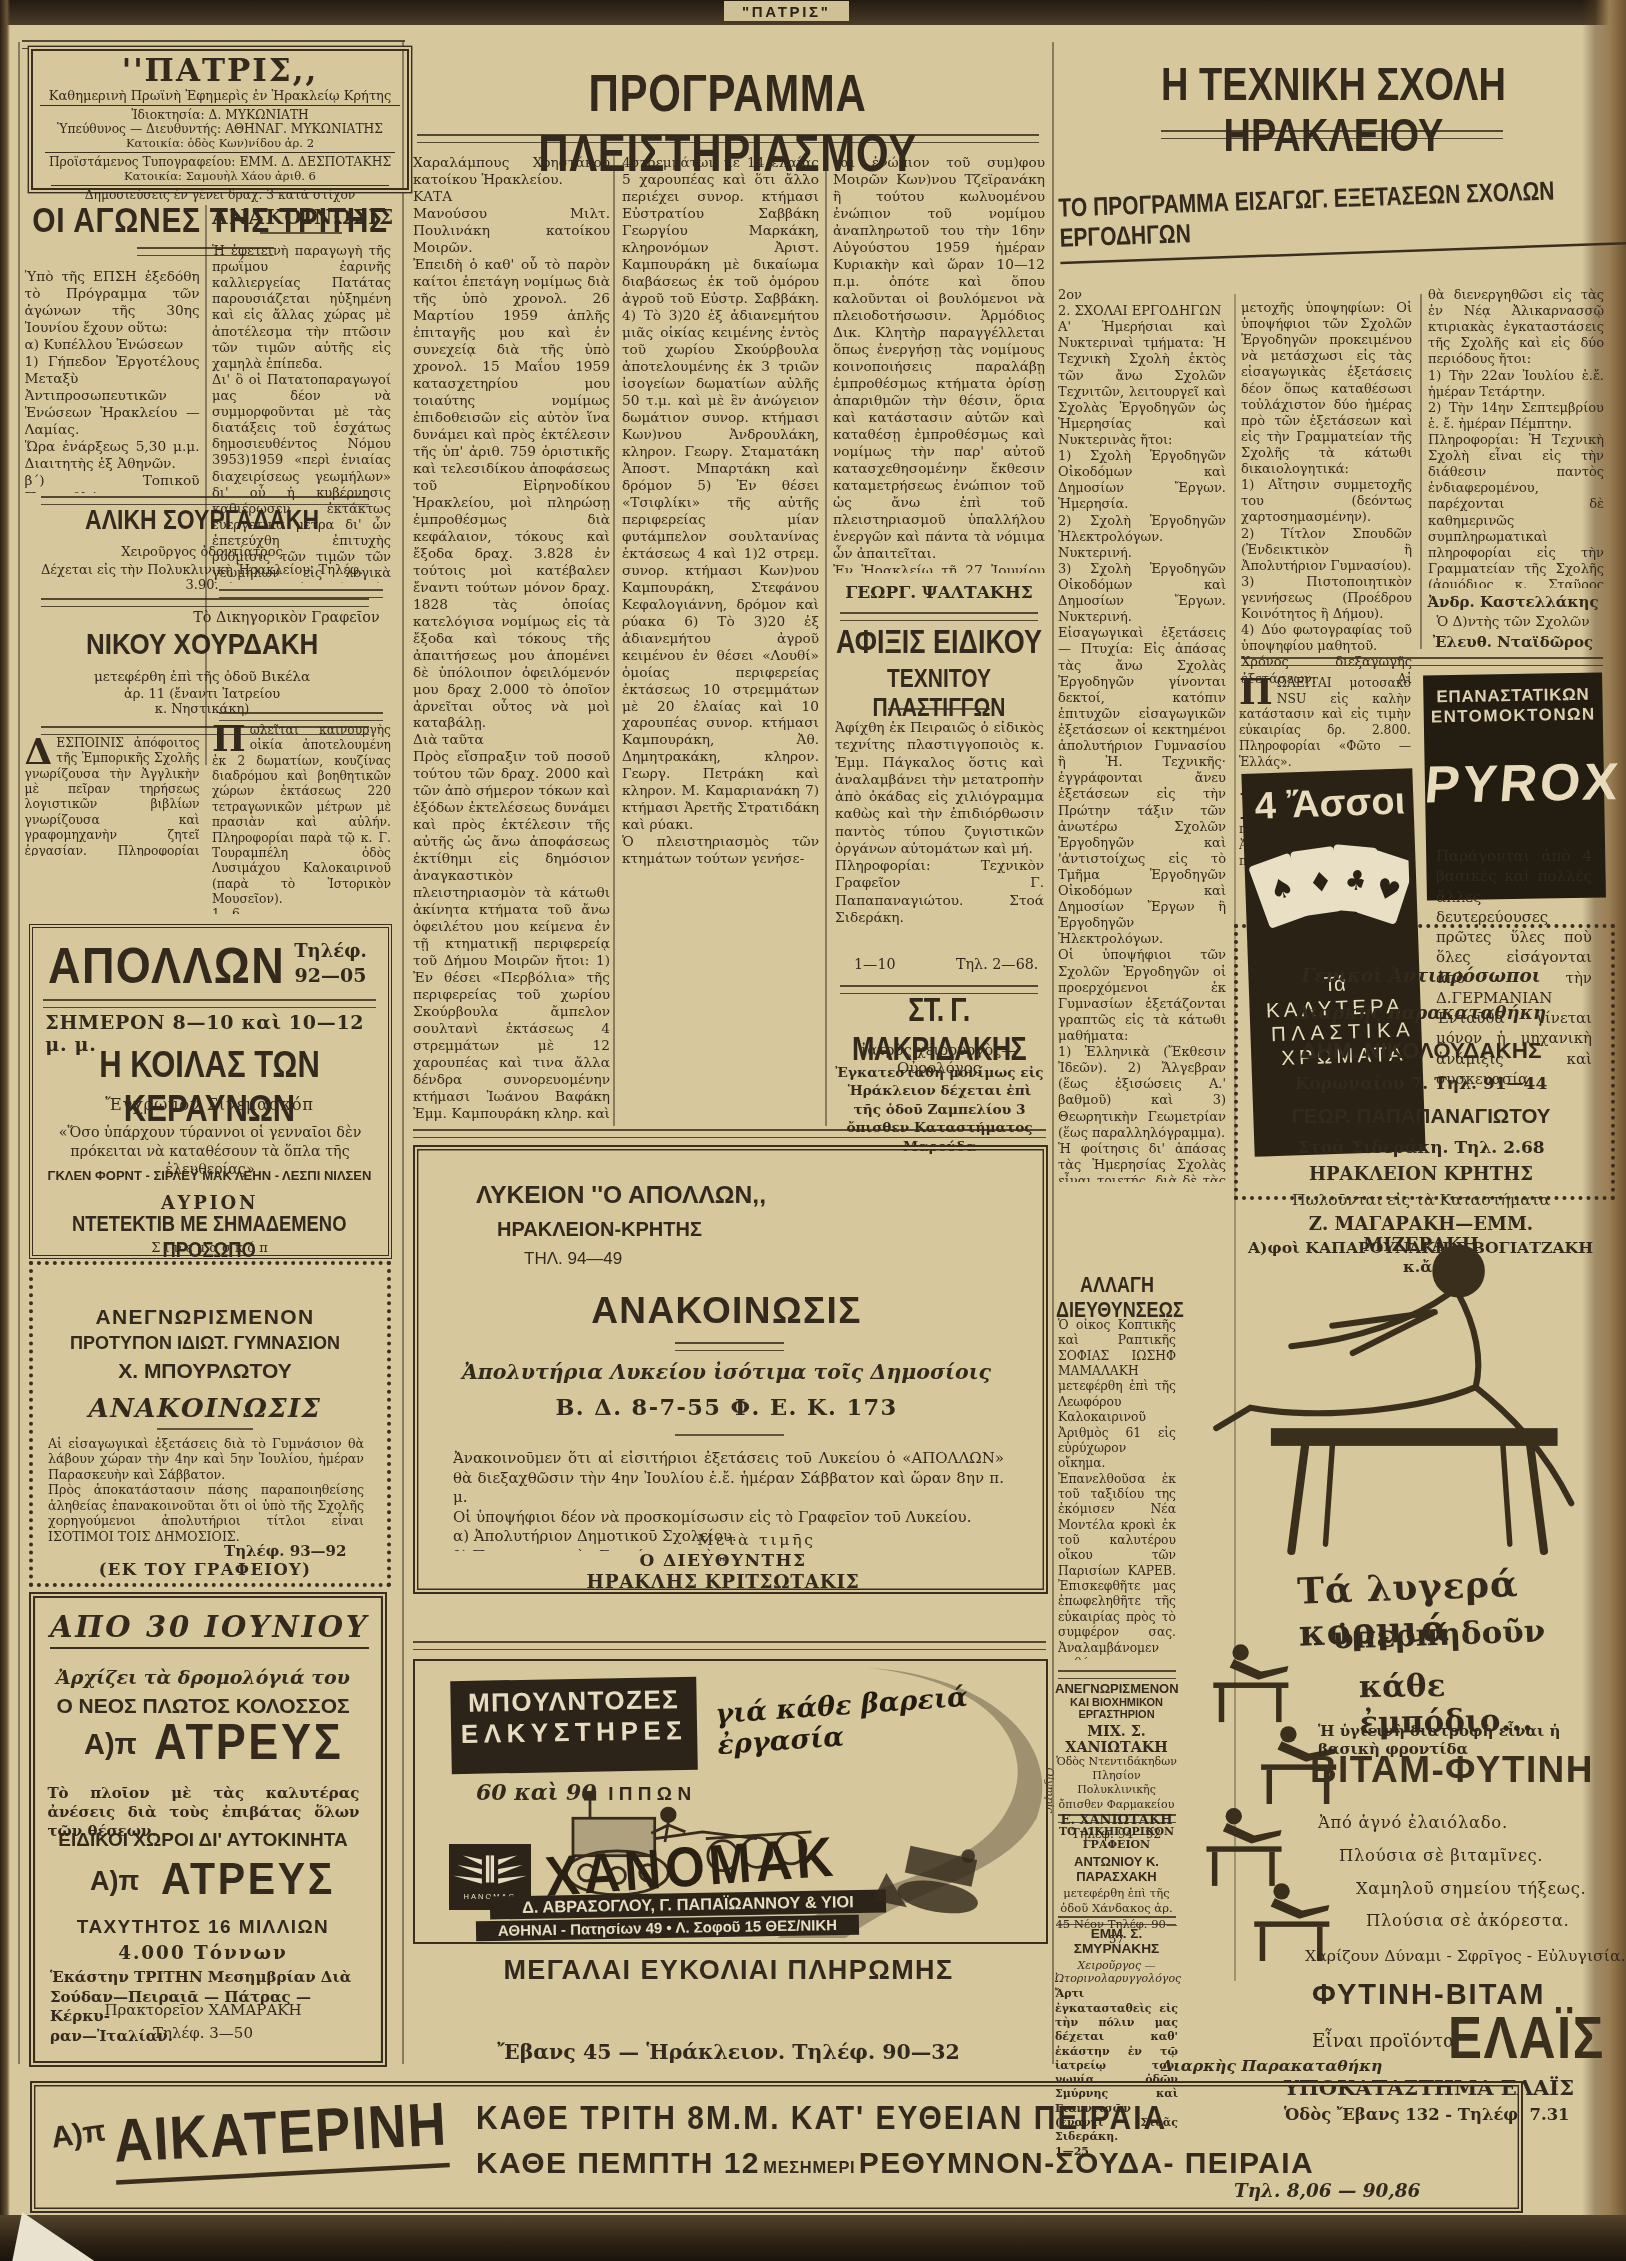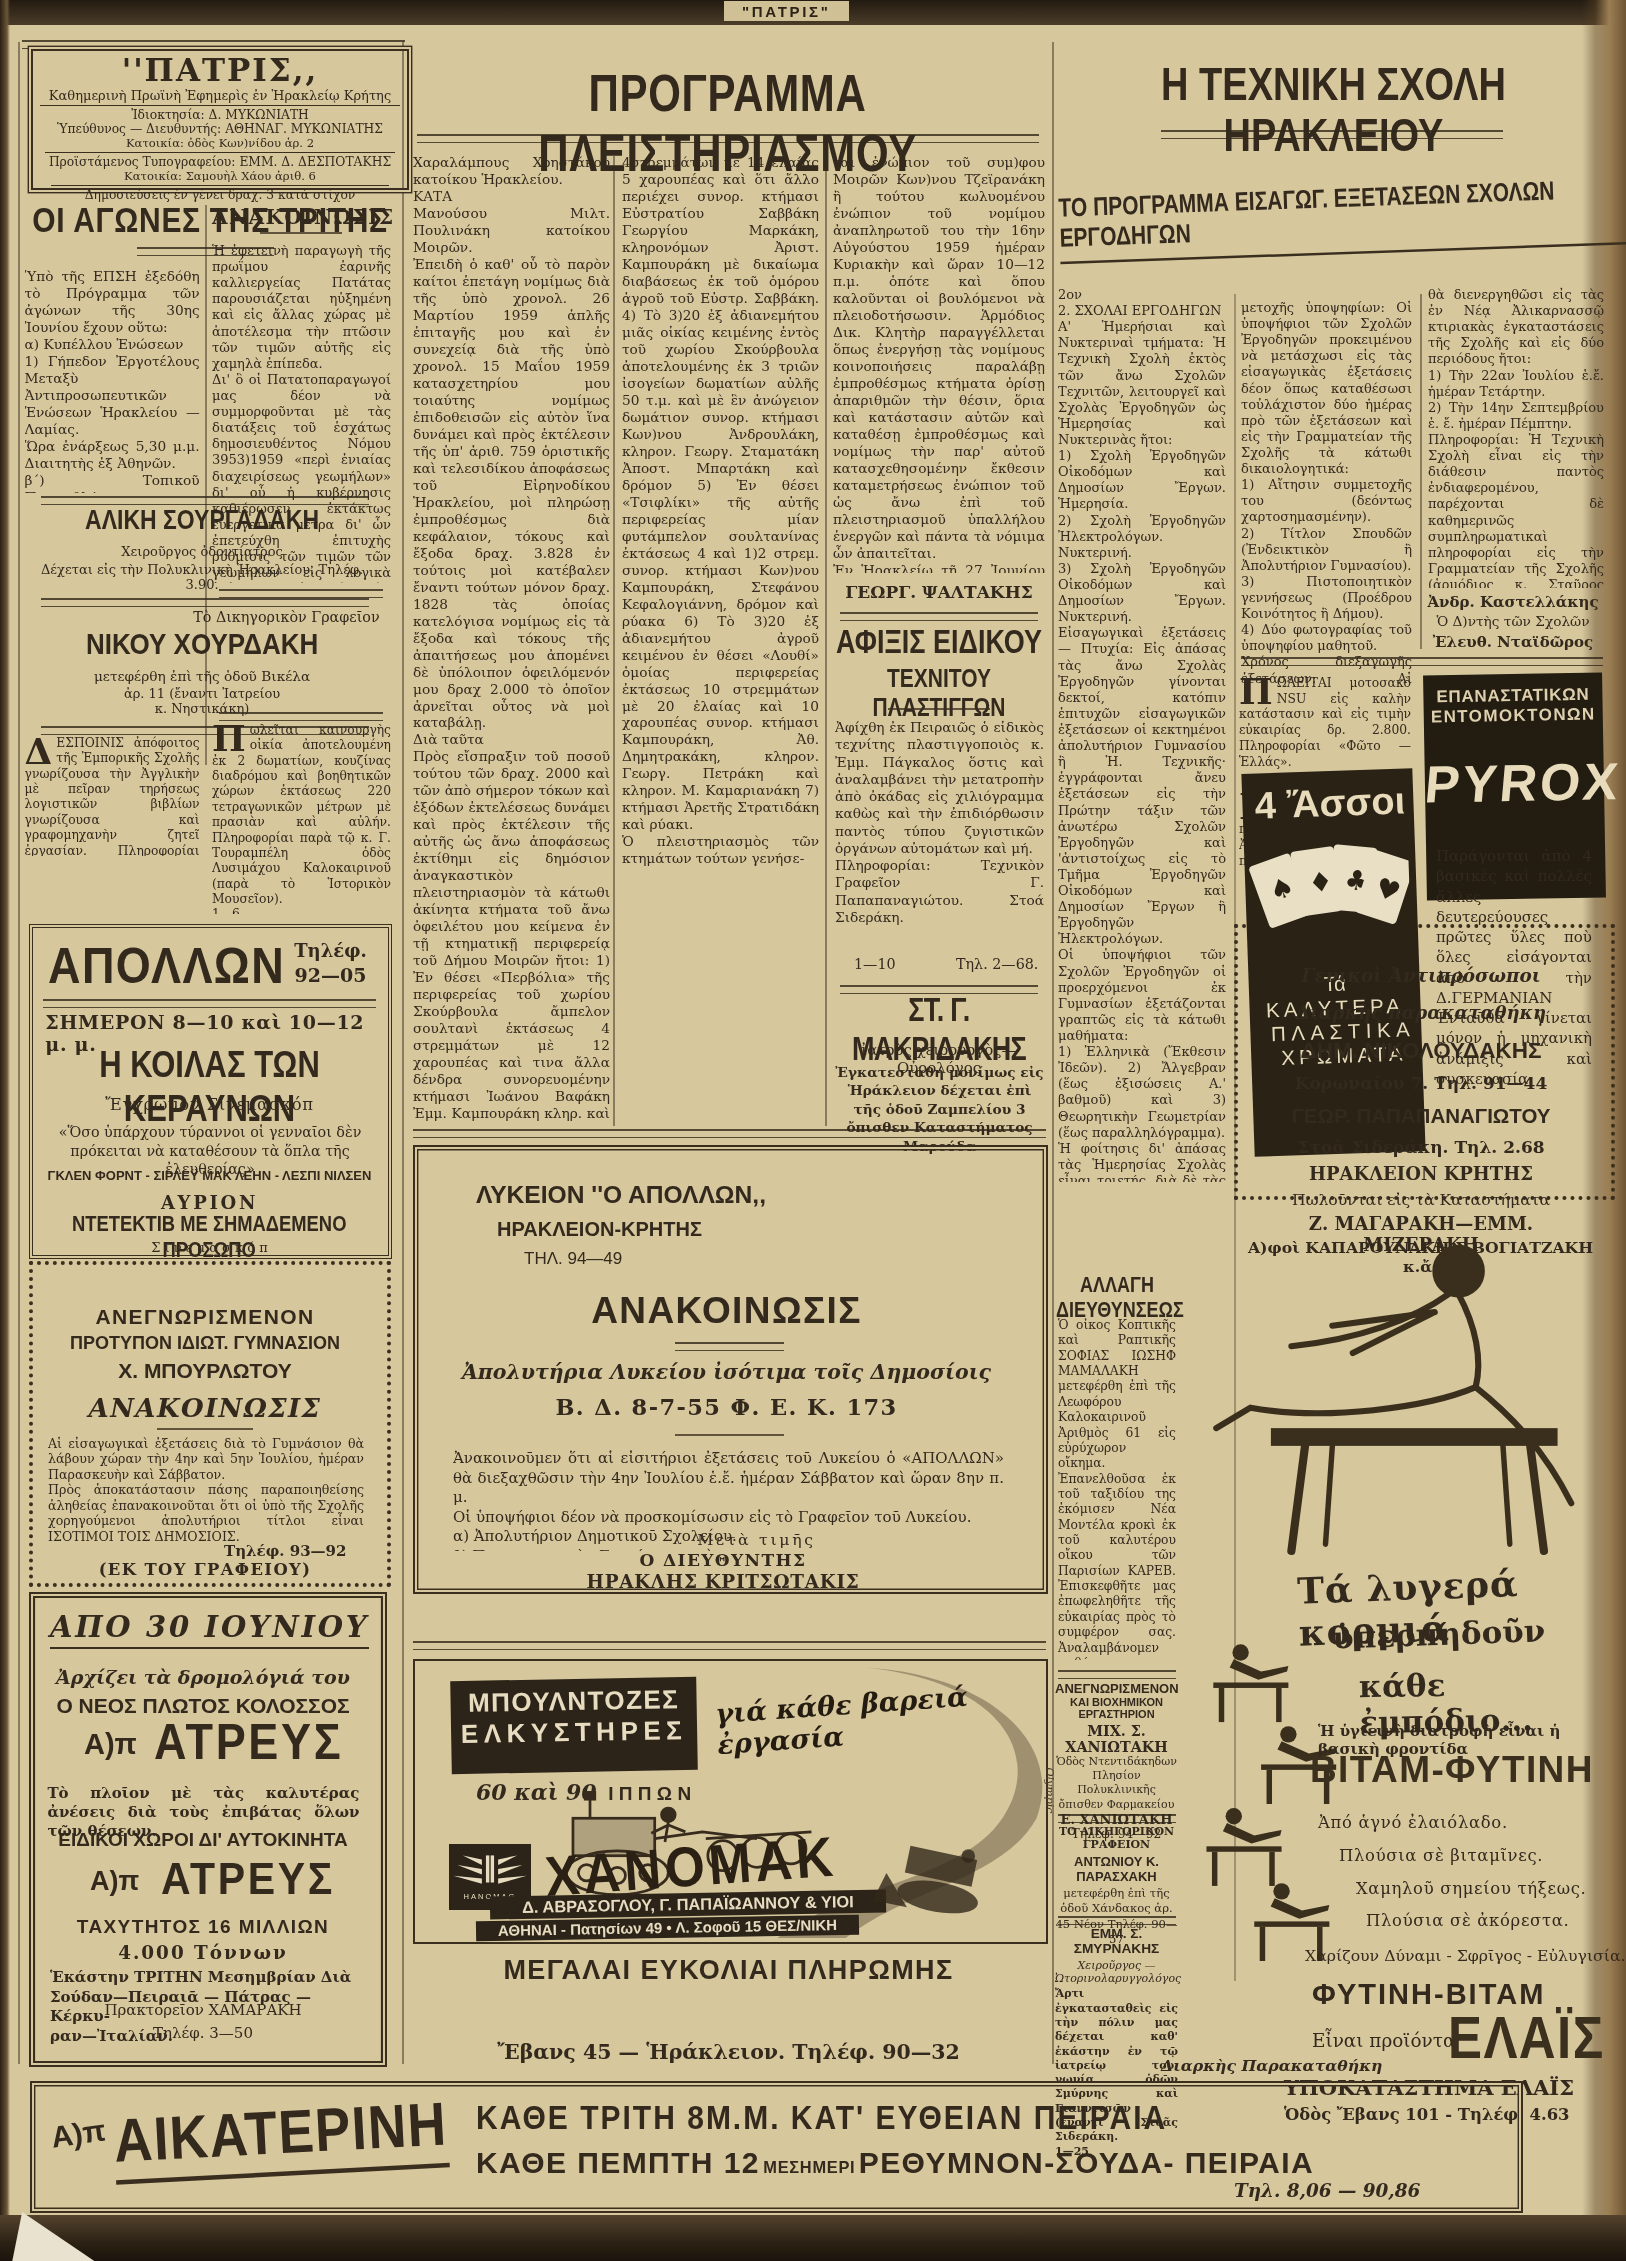--- a/index.html
+++ b/index.html
@@ -413,21 +413,21 @@
   <div class="abs ser" style="left:1366px;top:1911px;font-size:16.4px;letter-spacing:0.7px;">Πλούσια σὲ ἀκόρεστα.</div>
   <div class="abs ser" style="left:1305px;top:1946px;font-size:15.7px;">Χαρίζουν Δύναμι - Σφρῖγος - Εὐλυγισία.</div>
   <div class="abs sans b" style="left:1312px;top:1978px;font-size:29px;letter-spacing:2px;">ΦΥΤΙΝΗ-ΒΙΤΑΜ</div>
   <div class="abs ser" style="left:1312px;top:2030px;font-size:18.4px;">Εἶναι προϊόντα</div>
   <div class="abs sans b" style="left:1448px;top:2008px;font-size:51px;letter-spacing:1.4px;transform:scaleY(1.15);color:#3b2f1d;">ΕΛΑΪΣ</div>
 
   <div class="abs ser b i" style="left:1161px;top:2056px;font-size:15.7px;">Διαρκὴς Παρακαταθήκη</div>
   <div class="abs" style="left:1284px;top:2075px;width:321px;">
     <span class="ser b" style="font-size:21px;">ΥΠΟΚΑΤΑΣΤΗΜΑ ΕΛΑΪΣ</span>
   </div>
-  <div class="abs ser b" style="left:1284px;top:2105px;font-size:16.4px;">Ὁδὸς Ἔβανς 101 - Τηλέφ. 4.63</div>
+  <div class="abs ser b" style="left:1284px;top:2105px;font-size:16.4px;">Ὁδὸς Ἔβανς 132 - Τηλέφ. 7.31</div>
 
   <div class="abs" style="left:30px;top:2081px;width:1489px;height:128px;border:2.7px solid #3a2f1f;box-shadow:inset 0 0 0 2px #d6c79d,inset 0 0 0 3.4px #3a2f1f;">
     <div class="abs sans b" style="left:19px;top:34px;font-size:30px;transform:rotate(-8deg);">Α)π</div>
     <div class="abs sans b" style="left:82px;top:19px;font-size:53px;letter-spacing:1.4px;transform:rotate(-3deg) scaleY(1.15);border-bottom:4.1px solid #3a2f1f;padding-bottom:4.1px;">ΑΙΚΑΤΕΡΙΝΗ</div>
     <div class="abs sans b" style="left:444px;top:18px;font-size:30px;letter-spacing:2px;transform:scaleY(1.1);">ΚΑΘΕ ΤΡΙΤΗ 8Μ.Μ. ΚΑΤ' ΕΥΘΕΙΑΝ ΠΕΙΡΑΙΑ</div>
     <div class="abs" style="left:444px;top:63px;">
       <span class="sans b" style="font-size:30px;letter-spacing:1.4px;">ΚΑΘΕ ΠΕΜΠΤΗ 12</span>
       <span class="sans b" style="font-size:16.4px;letter-spacing:0.7px;">ΜΕΣΗΜΕΡΙ</span>
       <span class="sans b" style="font-size:30px;letter-spacing:1.4px;">ΡΕΘΥΜΝΟΝ-ΣΟΥΔΑ- ΠΕΙΡΑΙΑ</span>
     </div>

